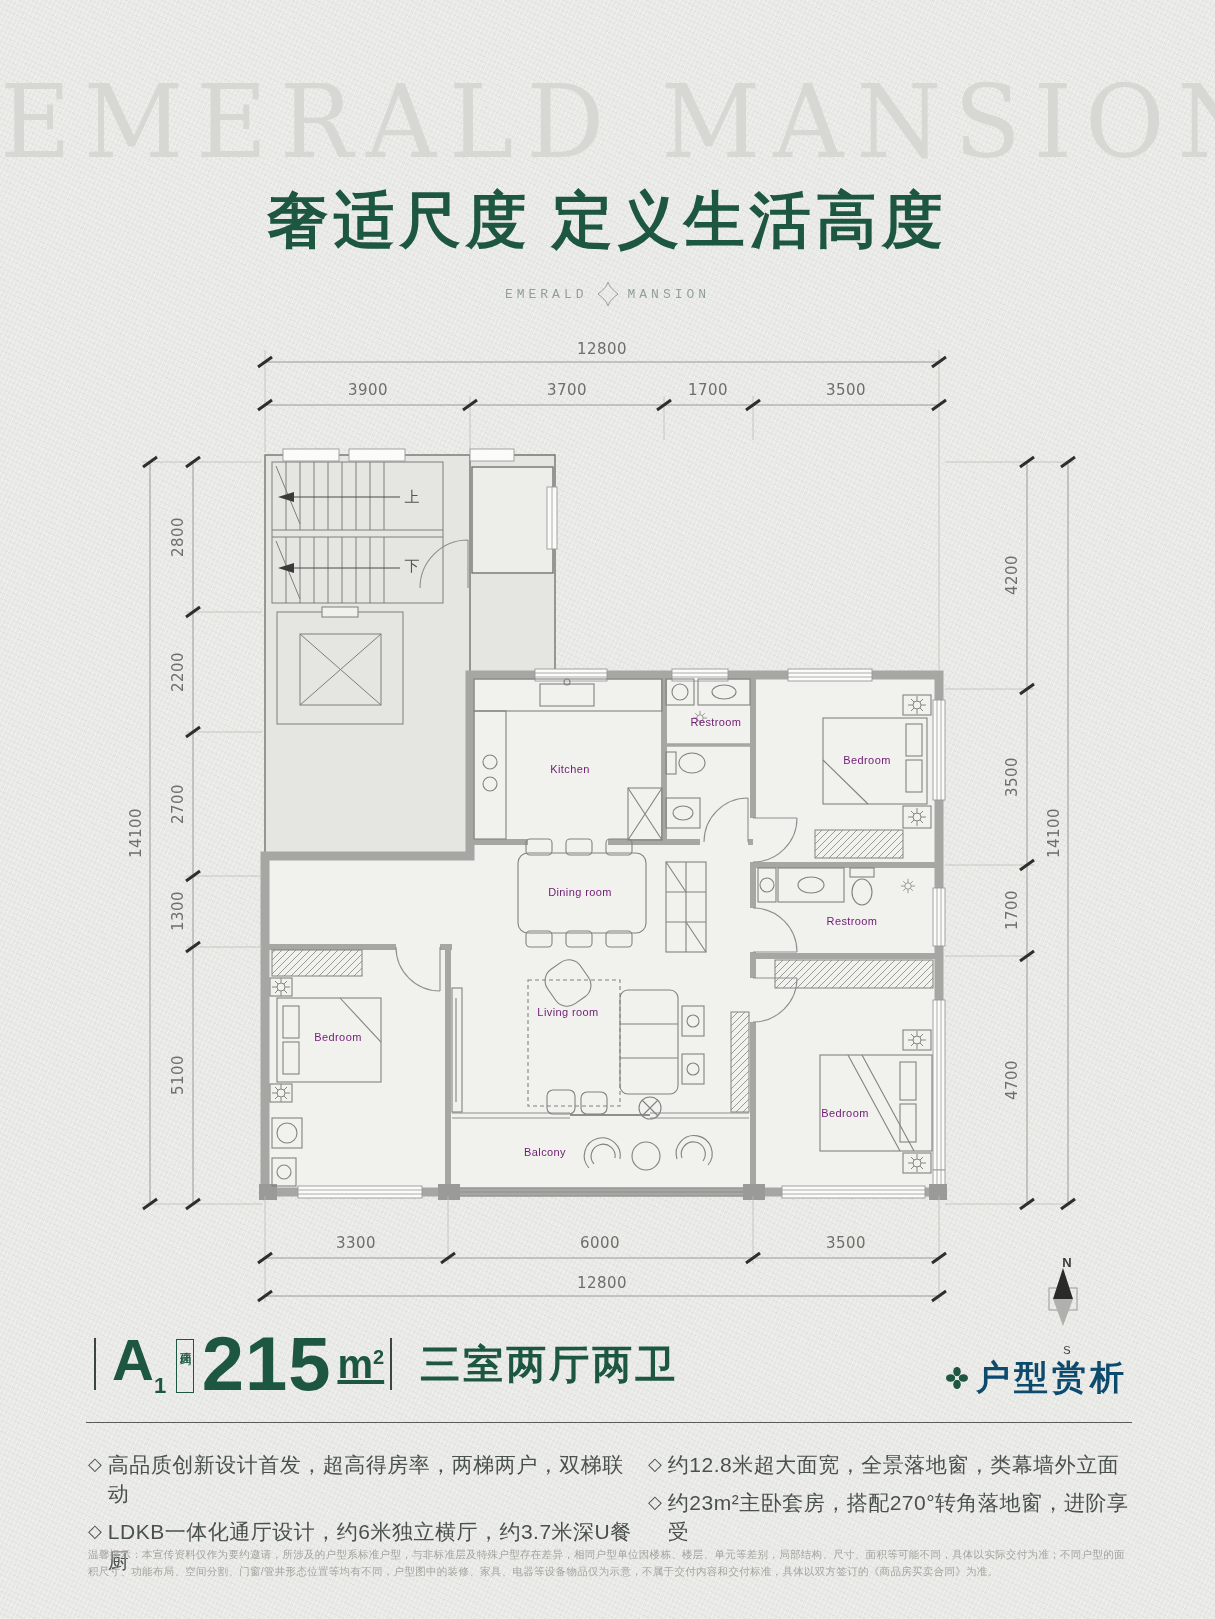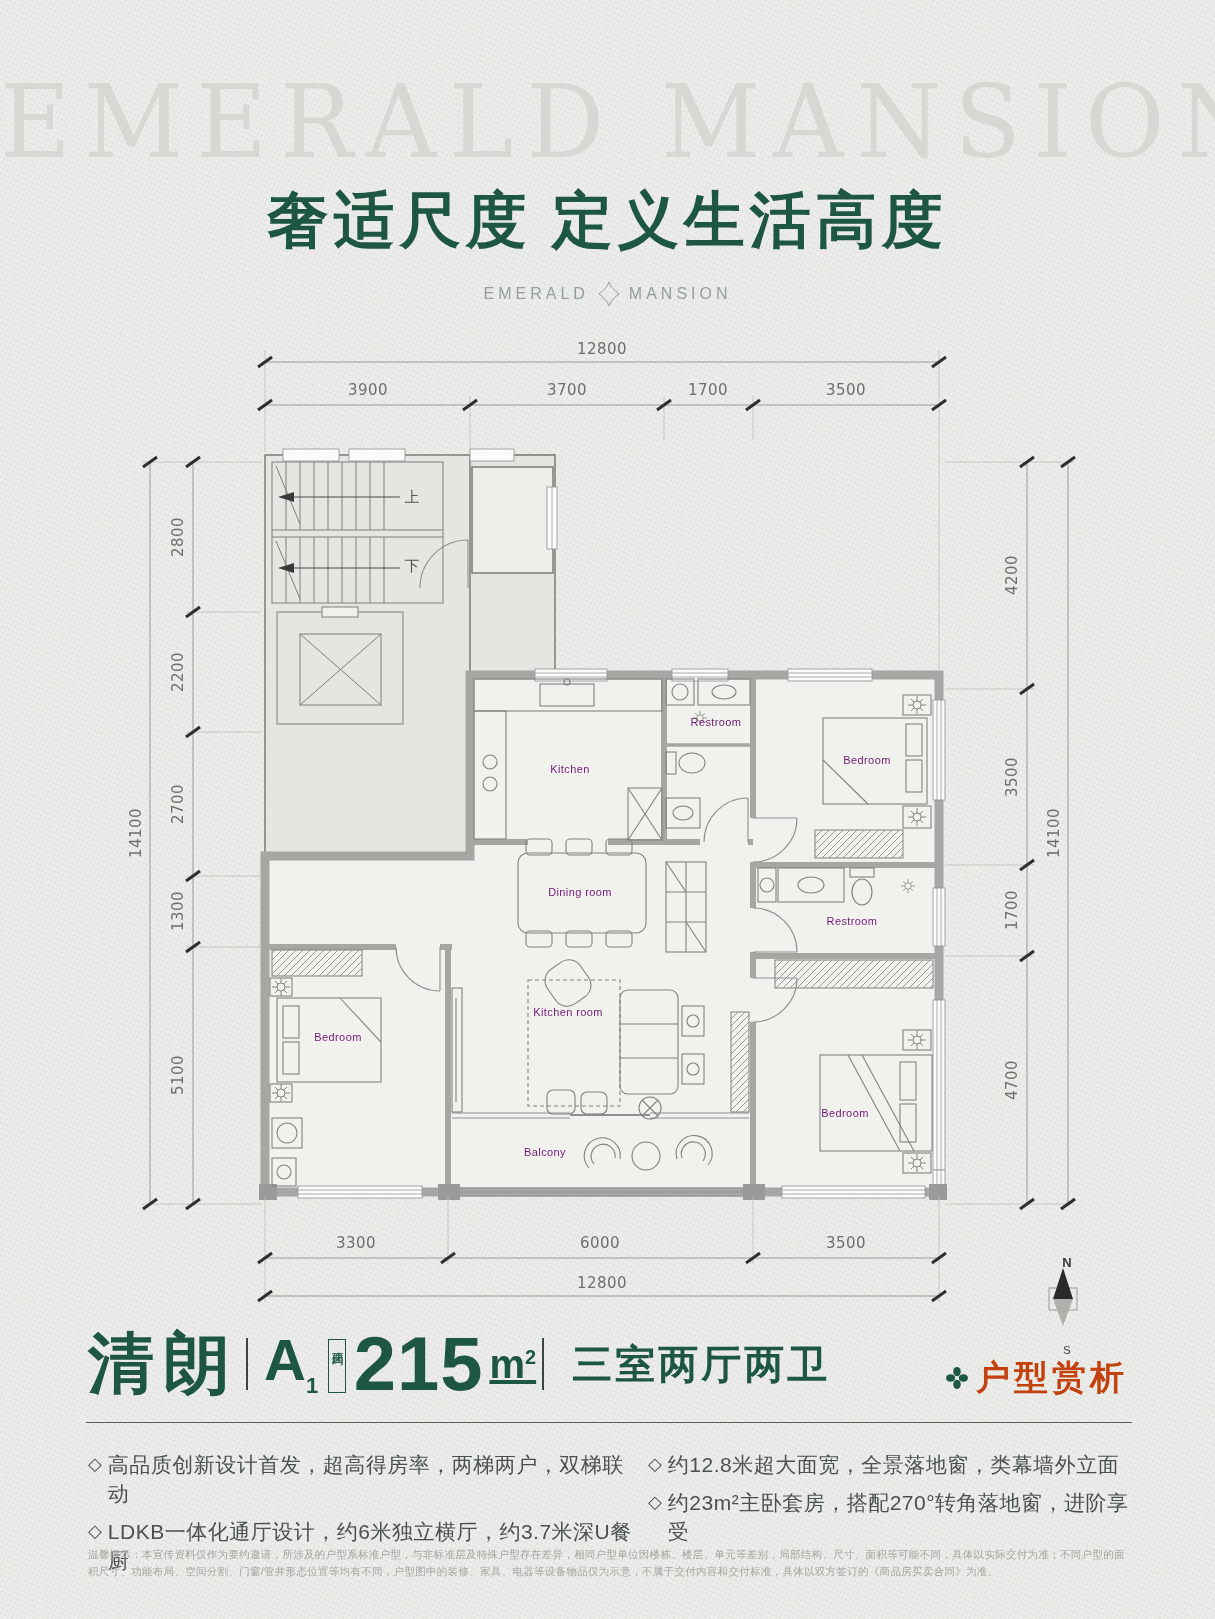--- a/index.html
+++ b/index.html
@@ -23,21 +23,21 @@
     letter-spacing:13px;color:#d7d7d3;transform:scaleY(1.04);z-index:1;
   }
   .main-title{
     top:180px;left:0;width:100%;text-align:center;margin:0;
     font-family:"Liberation Serif","DejaVu Serif",serif;
     font-size:61px;font-weight:700;letter-spacing:5px;color:#1d5742;z-index:2;
   }
   .logo-row{
     top:281px;left:0;width:100%;display:flex;justify-content:center;align-items:center;gap:10px;z-index:2;
   }
-  .logo-word{font-family:Liberation Sans, sans-serif;font-size:16px;letter-spacing:4px;color:#93a098;}
+  .logo-word{font-family:Liberation Mono, monospace;font-size:13px;letter-spacing:4px;color:#93a098;}
   
   .dim{
     z-index:3;transform:translate(-50%,-50%);white-space:nowrap;
     font-family:"DejaVu Sans",sans-serif;font-size:15px;color:#6e6e6b;letter-spacing:.5px;
   }
   .dim.rot{transform:translate(-50%,-50%) rotate(-90deg);}
   .room{
     z-index:3;transform:translate(-50%,-50%);white-space:nowrap;
     font-size:11px;color:#701a75;letter-spacing:.4px;
   }
@@ -56,21 +56,21 @@
   .areaTag{
     margin:4px 8px 0 10px;border:1.5px solid #1d5742;padding:3px 2px;
     writing-mode:vertical-lr;text-orientation:upright;font-size:11.5px;letter-spacing:1px;line-height:1;
     height:46px;display:inline-block;
   }
   .bignum{font-size:76px;font-weight:700;line-height:1;letter-spacing:1px;}
   .munit{font-size:40px;font-weight:700;margin-left:6px;text-decoration:underline;}
   .munit sup{font-size:20px;font-weight:700;}
   .layout{font-size:40px;font-weight:700;letter-spacing:3px;margin-left:12px;}
   .section{margin-left:auto;display:flex;align-items:center;gap:8px;margin-top:28px;}
-  .section-text{font-family:"Liberation Serif",serif;font-size:34px;font-weight:700;letter-spacing:4px;color:#c2410c;}
+  .section-text{font-family:"Liberation Serif",serif;font-size:34px;font-weight:700;letter-spacing:4px;color:#0c4a6e;}
   
   .rule{top:1422px;left:86px;width:1046px;height:1px;background:#5a5a56;z-index:3;}
   .fcol{z-index:3;}
   .feat{display:flex;align-items:flex-start;margin-bottom:9px;}
   .fdia{font-size:18px;color:#4a514c;margin-right:6px;line-height:29px;}
   .ftext{font-size:21px;color:#4a514c;letter-spacing:.5px;line-height:29px;}
   .disclaimer{
     top:1546px;left:88px;width:1044px;z-index:3;
     font-size:10.5px;line-height:1.65;color:#a3a39f;letter-spacing:.3px;margin:0;
   }
@@ -365,36 +365,35 @@
 <span class="abs dim rot" style="left:1054px;top:833px">14100</span>
 <span class="abs dim" style="left:356px;top:1243px">3300</span>
 <span class="abs dim" style="left:600px;top:1243px">6000</span>
 <span class="abs dim" style="left:846px;top:1243px">3500</span>
 <span class="abs dim" style="left:602px;top:1283px">12800</span>
 
 <span class="abs room" style="left:570px;top:769px">Kitchen</span>
 <span class="abs room" style="left:716px;top:722px">Restroom</span>
 <span class="abs room" style="left:867px;top:760px">Bedroom</span>
 <span class="abs room" style="left:580px;top:892px">Dining room</span>
-<span class="abs room" style="left:568px;top:1012px">Kitchen room</span>
+<span class="abs room" style="left:568px;top:1012px">Living room</span>
 <span class="abs room" style="left:852px;top:921px">Restroom</span>
 <span class="abs room" style="left:338px;top:1037px">Bedroom</span>
 <span class="abs room" style="left:845px;top:1113px">Bedroom</span>
 <span class="abs room" style="left:545px;top:1152px">Balcony</span>
 
 <span class="abs stair" style="left:412px;top:497px">上</span>
 <span class="abs stair" style="left:412px;top:566px">下</span>
 
 <div class="abs compass">
   <span class="n">N</span>
   <span class="s" style="margin-top:74px">S</span>
 </div>
 
 <div class="abs infobar">
-  <span class="hname">清朗</span>
   <span class="vline"></span>
   <span class="unit"><span>A</span><sub>1</sub></span>
   <span class="areaTag">建面约</span>
   <span class="bignum">215</span>
   <span class="munit"><span>m</span><sup>2</sup></span>
   <span class="vline"></span>
   <span class="layout">三室两厅两卫</span>
   <span class="section">
     <svg width="22" height="22" viewBox="0 0 20 20">
       <g fill="#1d5742">

